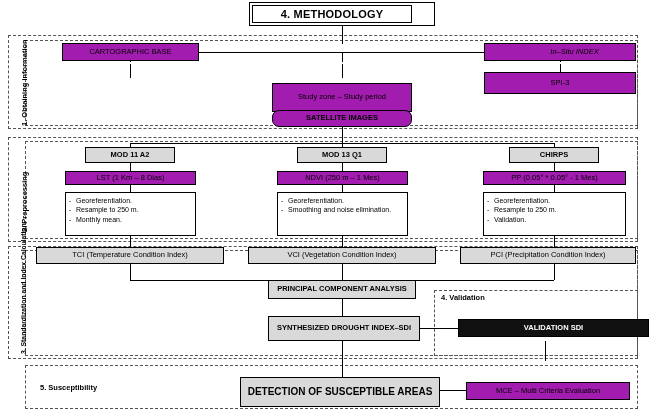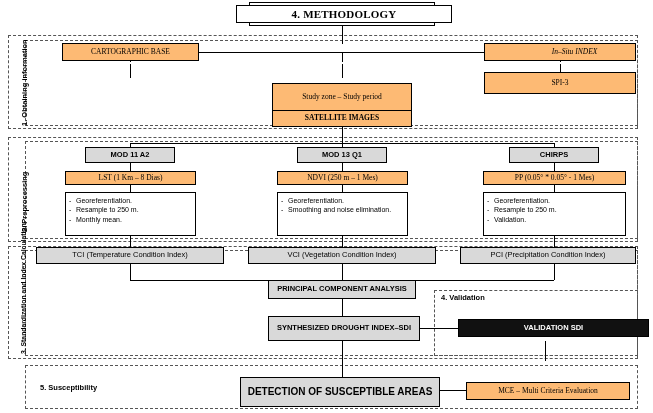--- a/index.html
+++ b/index.html
@@ -26,22 +26,21 @@
     text-align: center;
     font-size: 7.5px;
     line-height: 1.15;
     color: #000;
     padding: 1px 2px;
   }
   .shaded {
     background: #d9d9d9;
   }
   .light {
-    background: #fdba74;
-    font-family: Liberation Serif, serif;
+    background: #a21caf;
   }
   .dark {
     background: #111111;
     color: #ffffff;
     font-weight: bold;
   }
   .bold {
     font-weight: bold;
   }
   .title-box {
@@ -98,21 +97,21 @@
   .h { height: 1px; }
   .v { width: 1px; }
   .italic { font-style: italic; padding-left: 31px; }
 </style>
 </head>
 <body>
 
 <div id="root">
 
   <div class="title-outer" style="left:249px; top:2px; width:186px; height:24px;"></div>
-  <div class="box title-box" style="left:236px; top:5px; width:216px; height:18px;font-family:Liberation Serif, serif;">4. METHODOLOGY</div>
+  <div class="box title-box" style="left:252px; top:5px; width:160px; height:18px;">4. METHODOLOGY</div>
 
   <div class="dash-group" style="left:8px; top:35px; width:630px; height:94px;"></div>
   <div class="dash-group" style="left:25px; top:40px; width:613px; height:86px;"></div>
   <div class="group-label vlabel" style="left:20px; top:126px;">1. Obtaining information</div>
 
   <div class="dash-group" style="left:8px; top:137px; width:630px; height:105px;"></div>
   <div class="dash-group" style="left:25px; top:141px; width:613px; height:98px;"></div>
   <div class="group-label vlabel" style="left:20px; top:232px;">2. Preprocessing</div>
 
   <div class="dash-group" style="left:8px; top:246px; width:630px; height:113px;"></div>
@@ -172,21 +171,21 @@
   <div class="ln v" style="left:545px; top:341px; height:20px;"></div>
 
   <div class="ln h" style="left:440px; top:390px; width:26px;"></div>
 
   <div class="box light" style="left:62px; top:43px; width:137px; height:18px;">CARTOGRAPHIC BASE</div>
   <div class="box light italic" style="left:484px; top:43px; width:152px; height:18px;">In–Situ INDEX</div>
 
   <div class="box light" style="left:272px; top:83px; width:140px; height:29px;">Study zone – Study period</div>
   <div class="box light" style="left:484px; top:72px; width:152px; height:22px;">SPI-3</div>
 
-  <div class="box light bold" style="left:272px; top:110px; width:140px; height:17px;">SATELLITE IMAGES</div>
+  <div class="box light bold" style="left:272px; top:110px; width:140px; height:17px;border-radius:7px;">SATELLITE IMAGES</div>
 
   <div class="box shaded bold" style="left:85px; top:147px; width:90px; height:16px;">MOD 11 A2</div>
   <div class="box shaded bold" style="left:297px; top:147px; width:90px; height:16px;">MOD 13 Q1</div>
   <div class="box shaded bold" style="left:509px; top:147px; width:90px; height:16px;">CHIRPS</div>
 
   <div class="box light" style="left:65px; top:171px; width:131px; height:14px;">LST (1 Km – 8 Dias)</div>
   <div class="box light" style="left:277px; top:171px; width:131px; height:14px;">NDVI (250 m – 1 Mes)</div>
   <div class="box light" style="left:483px; top:171px; width:143px; height:14px;">PP (0.05° * 0.05° - 1 Mes)</div>
 
   <div class="bullets" style="left:65px; top:192px; width:131px; height:44px;">

